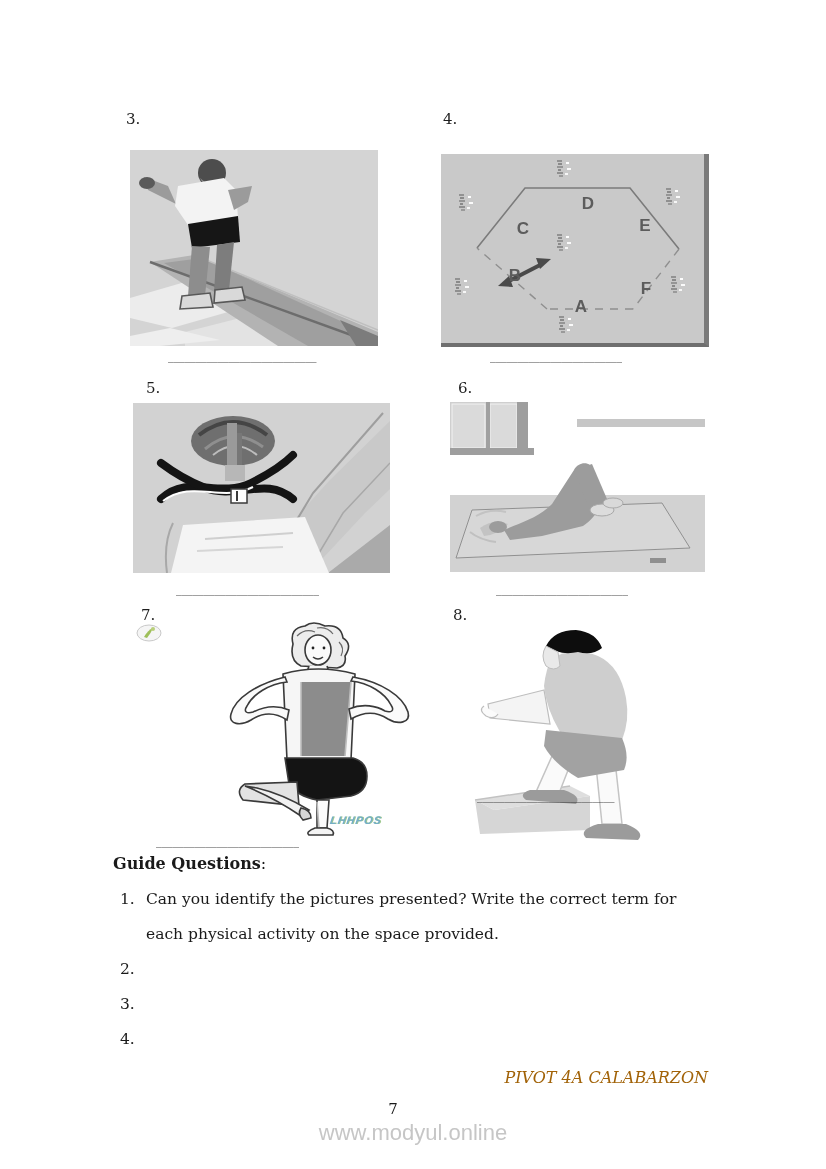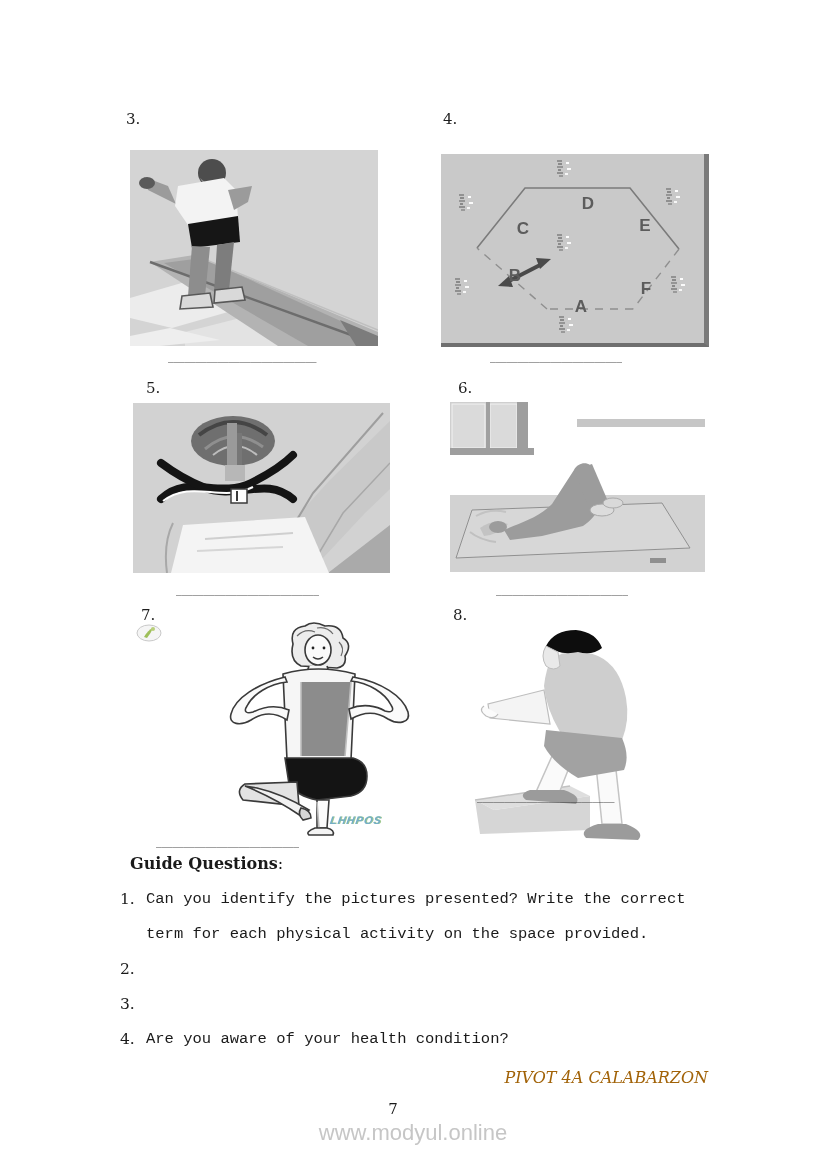--- a/index.html
+++ b/index.html
@@ -18,21 +18,21 @@
   .hexbox {
     background:#c9c9c9;
     border-right:5px solid #7a7a7a;
     border-bottom:4px solid #6f6f6f;
   }
   .guide-heading { font-size:16px; }
   .guide-heading b { font-weight:bold; }
   .questions { font-size:15.5px; line-height:35px; }
   .q { display:flex; }
   .q .num { width:26px; flex:0 0 26px; }
-  .q .txt { max-width:572px;font-family:Liberation Mono, monospace; }
+  .q .txt { max-width:572px; }
   .brand { font-style:italic; font-size:16px; color:#a16207; }
   .pagenum { width:100%; text-align:center; font-size:15px; }
   .site-mark {
     width:100%; text-align:center; font-size:22px; color:#c6c6c6;
     font-family:"Liberation Sans", sans-serif;
   }
   .img7-mark {
     font-style:italic; font-weight:bold; font-size:11px; color:#74aec6;
     letter-spacing:1px; text-shadow:1px 0 #9fc98f;
     font-family:"Liberation Sans", sans-serif; transform:skewX(-8deg);
@@ -261,38 +261,37 @@
 
       <path d="M76,102 L152,110 Q160,128 154,142 L108,150 Q84,136 74,118 Z" fill="#a2a2a2"></path>
 
       <path d="M76,18 Q84,2 106,2 Q126,4 132,20 Q122,28 108,24 Q90,28 76,18 Z" fill="#0d0d0d"></path>
       <path d="M76,18 Q70,28 76,38 Q84,44 90,38 L88,24 Z" fill="#e9e9e9" stroke="#bdbdbd" stroke-width="1"></path>
     </g>
   </svg>
 
   <div class="abs blank-line" style="left:477px; top:790px;">_________________________</div>
 
-  <div class="abs guide-heading" style="left:130px; top:854px;">
+  <div class="abs guide-heading" style="left:113px; top:854px;">
     <b>Guide Questions</b><span>:</span>
   </div>
 
   <div class="abs questions" style="left:120px; top:882px; width:640px;">
     <div class="q">
       <span class="num">1.</span>
       <span class="txt">Can you identify the pictures presented? Write the correct term for each physical activity on the space provided.</span>
     </div>
     <div class="q">
       <span class="num">2.</span>
     </div>
     <div class="q">
       <span class="num">3.</span>
     </div>
     <div class="q">
       <span class="num">4.</span>
-      <span class="txt">Are you aware of your health condition?</span>
     </div>
   </div>
 
   <div class="abs brand" style="right:118px; top:1068px;">PIVOT 4A CALABARZON</div>
 
   <div class="abs pagenum" style="left:-20px; top:1100px;">7</div>
 
   <div class="abs site-mark" style="left:0; top:1120px;">www.modyul.online</div>
 
 </div>

